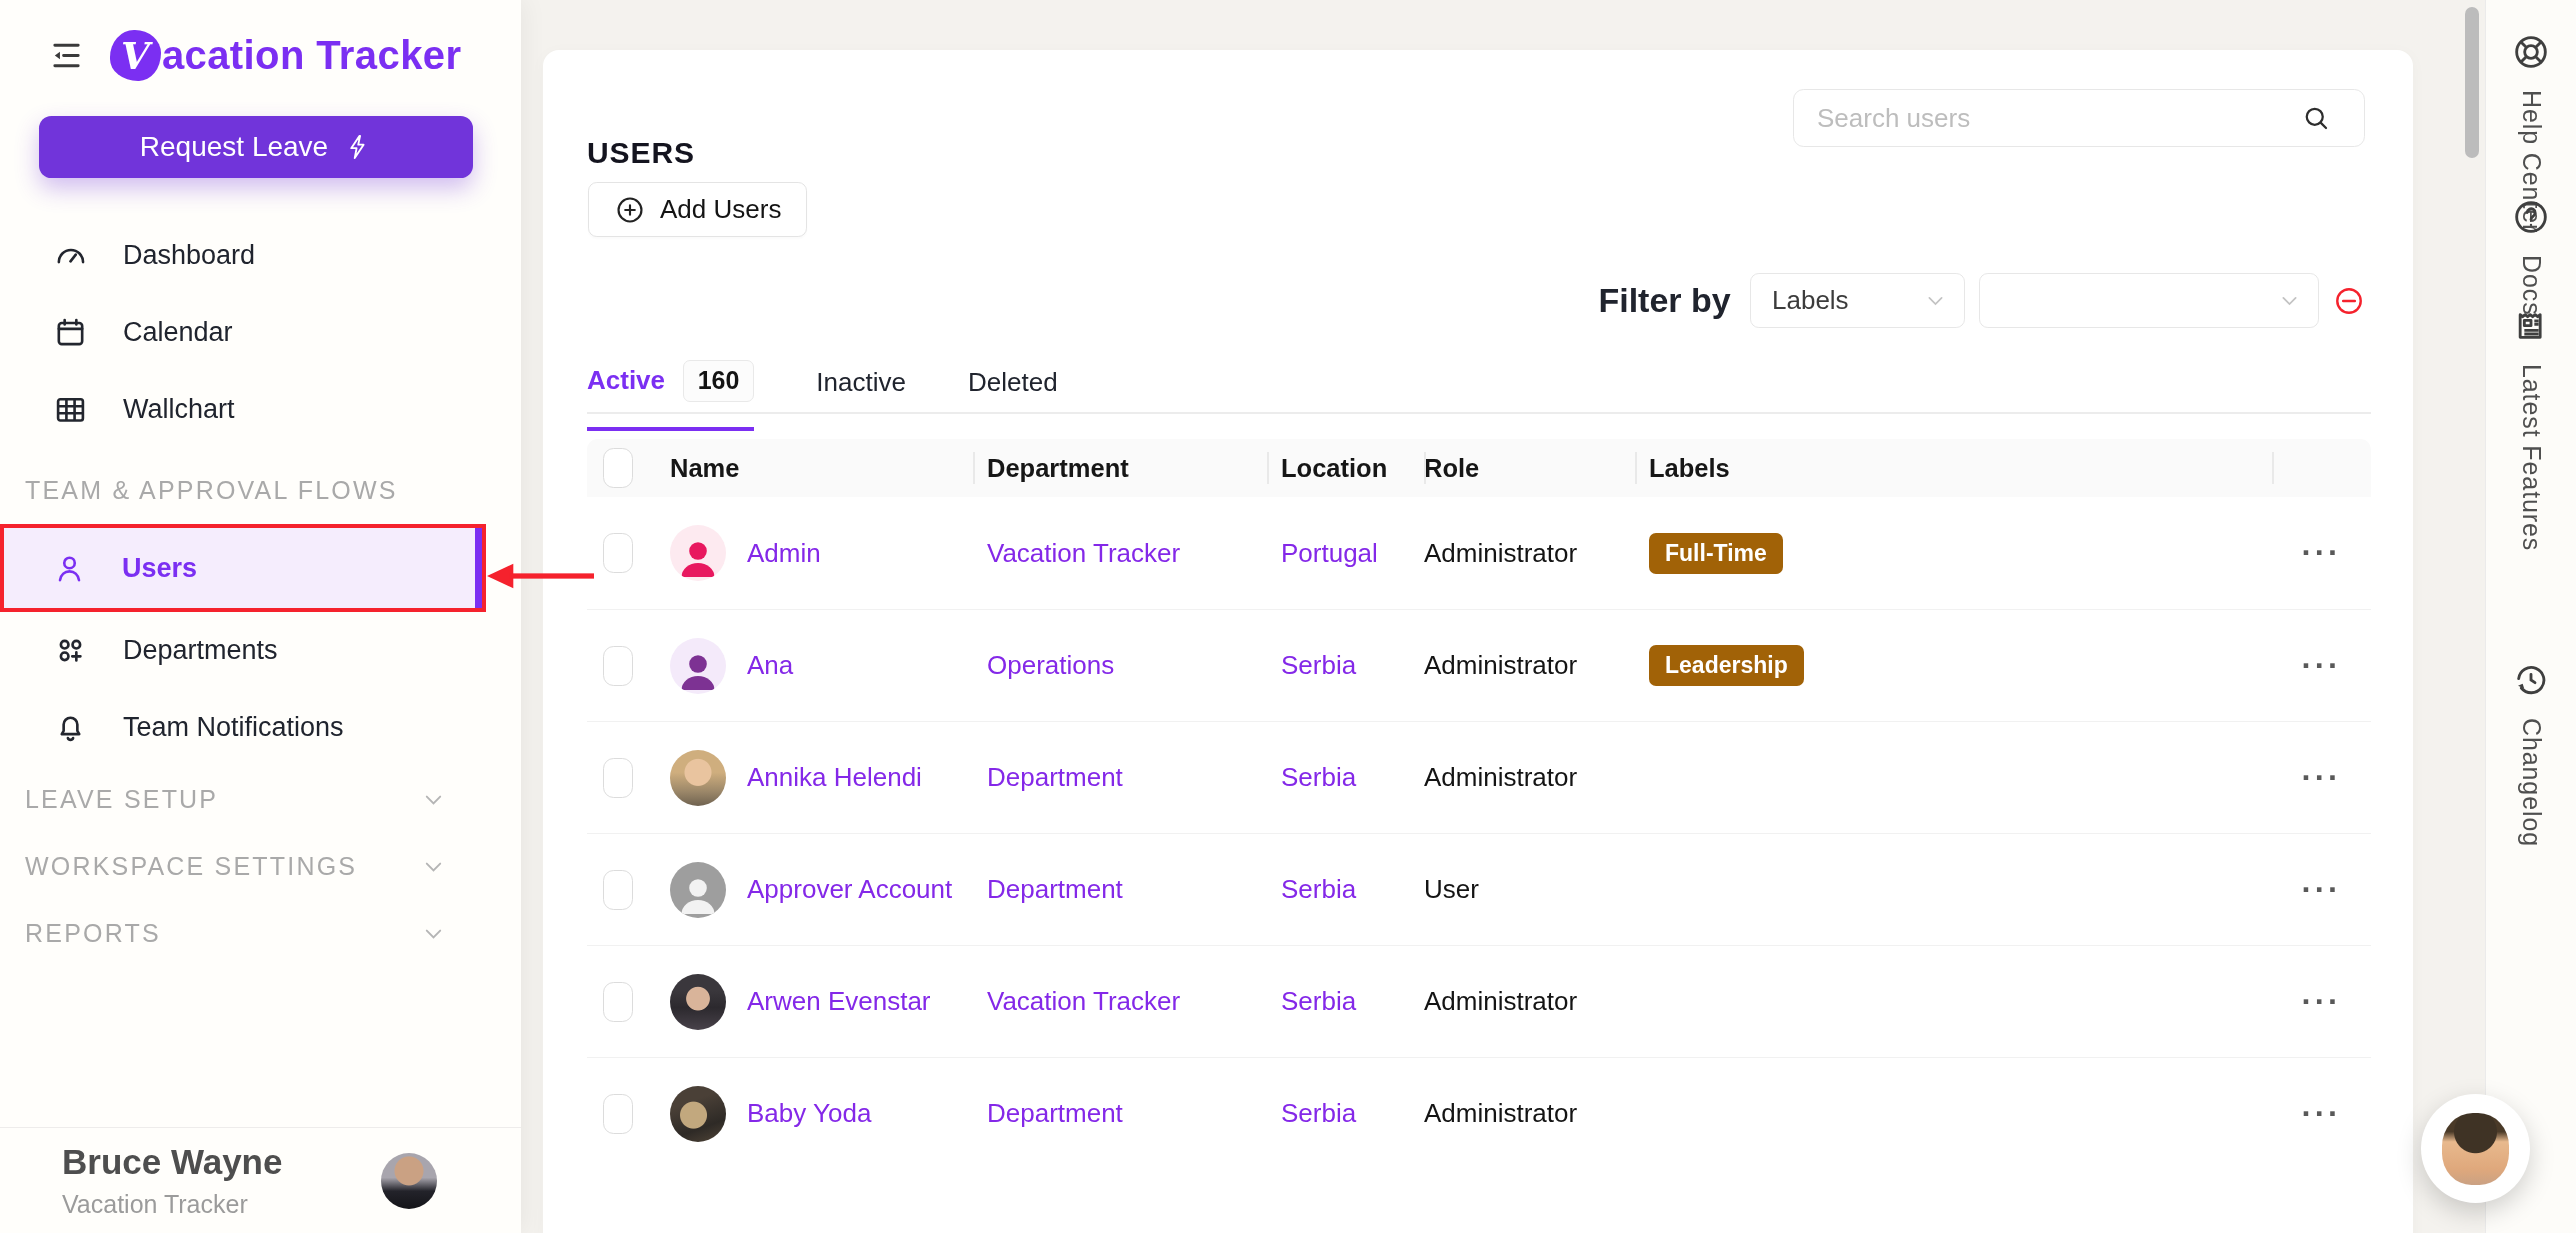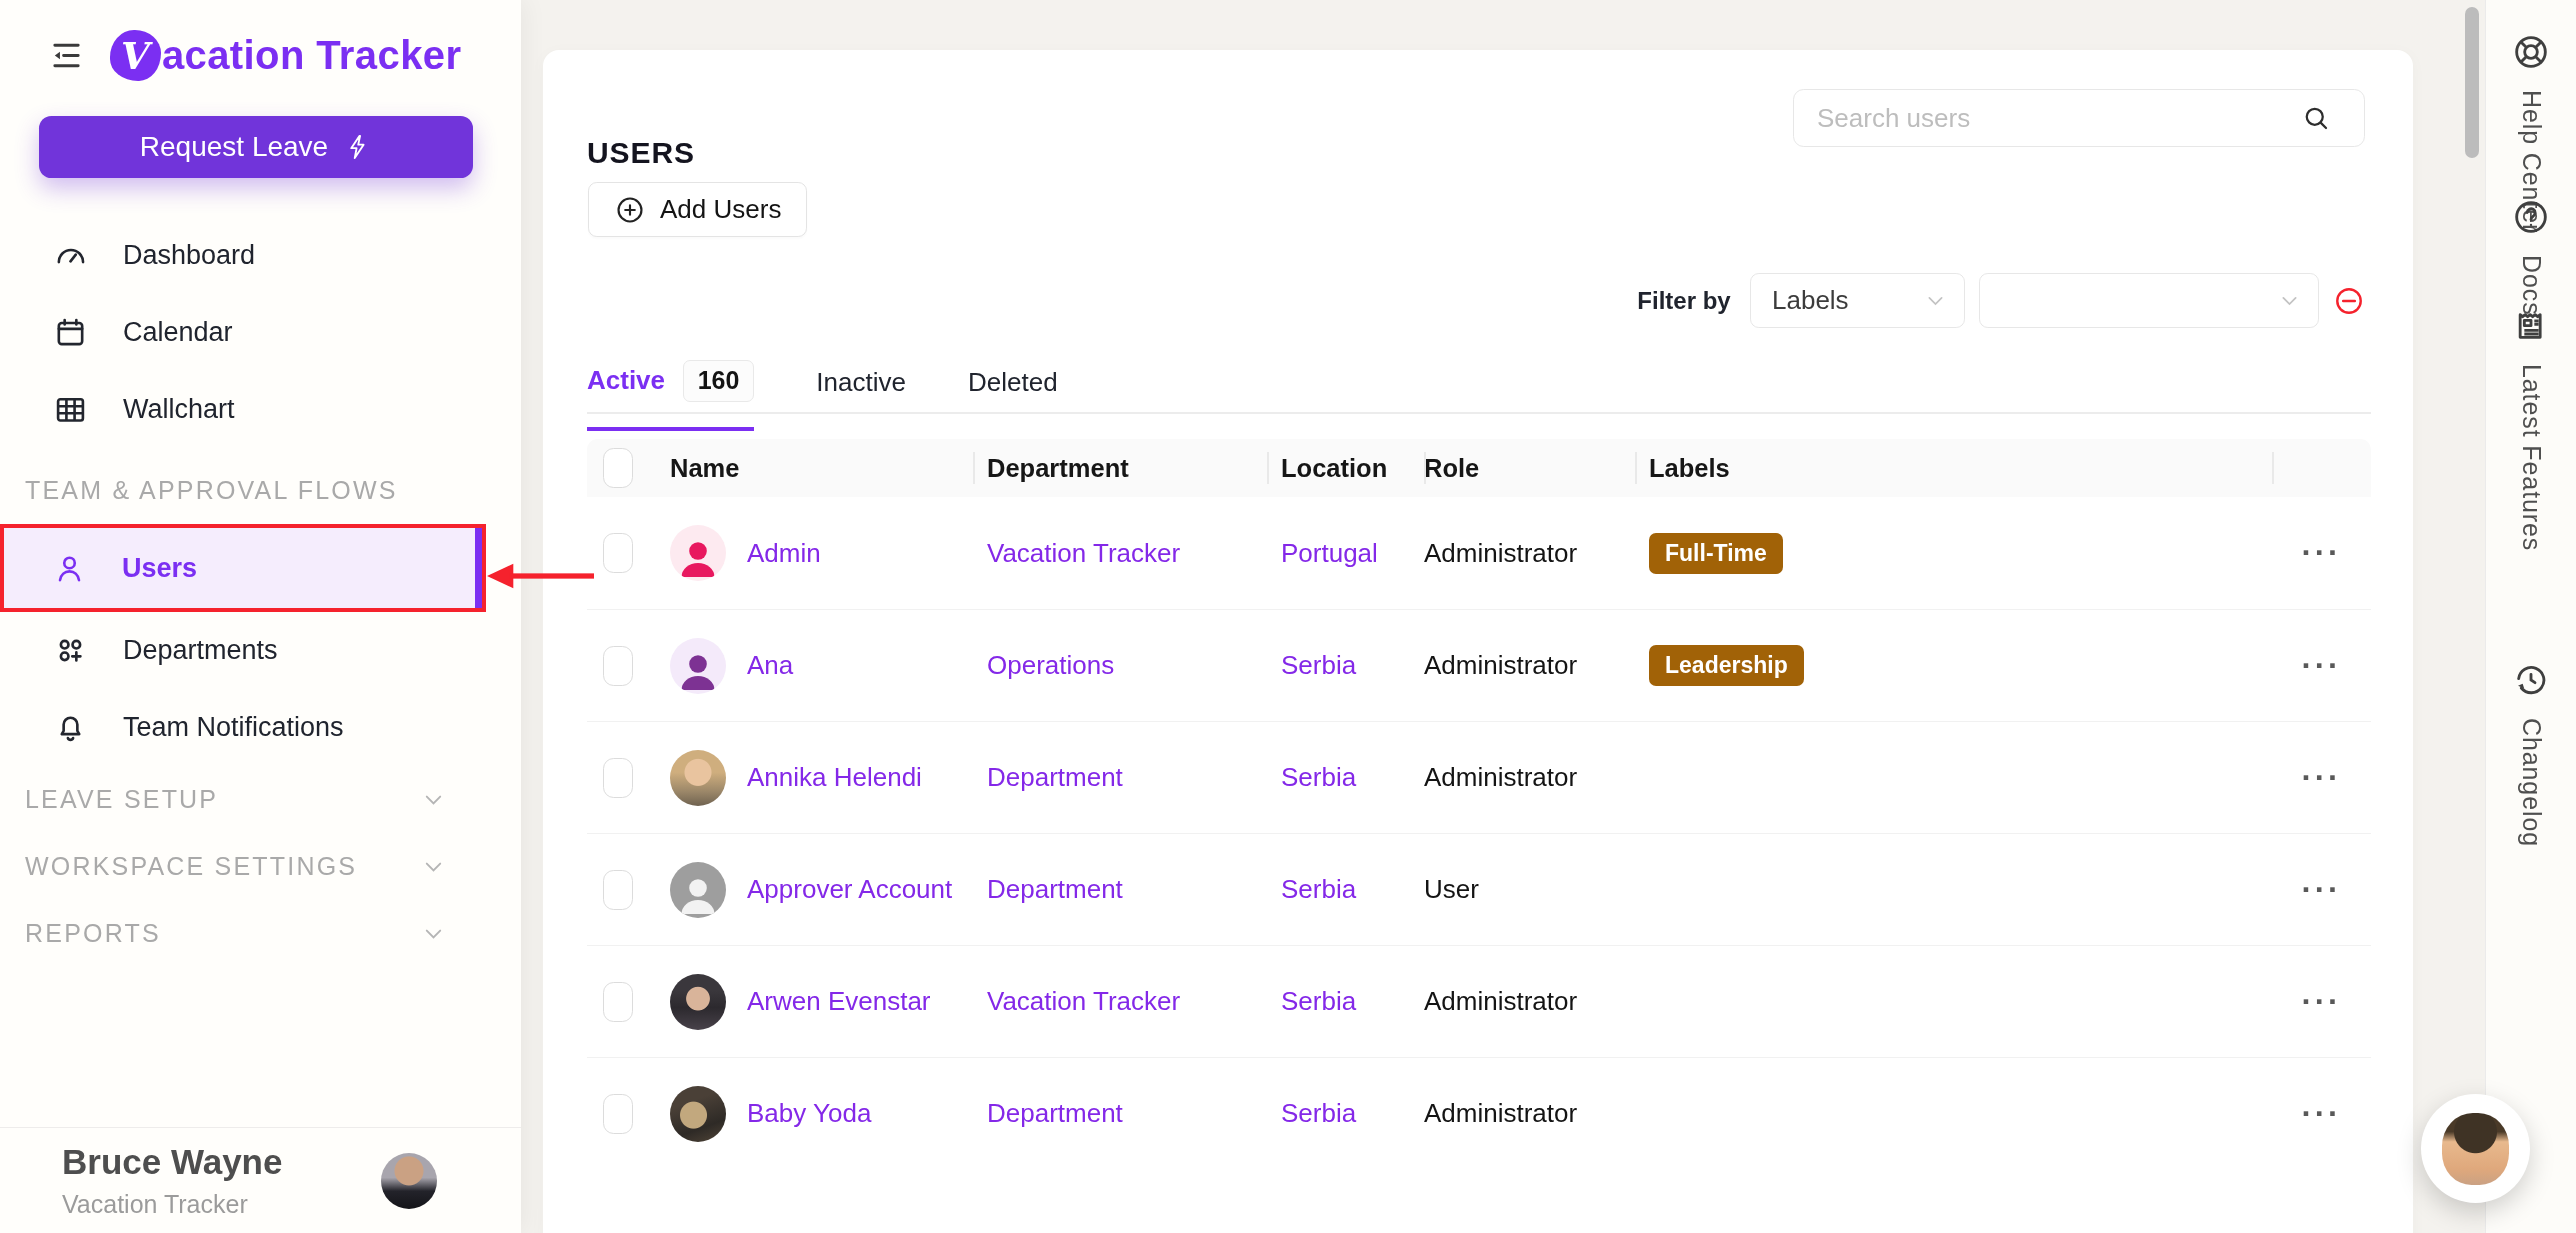--- a/index.html
+++ b/index.html
@@ -104,21 +104,21 @@
     position: absolute; left: 45px; top: 132px; height: 55px;
     border: 1.8px solid #e4e4e4; border-radius: 8.8px; background: #fff;
     display: flex; align-items: center; gap: 14px; padding: 0 25px;
     font-family: inherit; font-size: 26px; color: #141414; cursor: pointer;
     box-shadow: 0 1.8px 1.8px rgba(0,0,0,.02);
   }
   .filter-row {
     position: absolute; right: 48px; top: 223px; height: 55px;
     display: flex; align-items: center; gap: 14px;
   }
-  .filter-label { font-size: 24px; font-weight: 700; color: #20242e; margin-right: 5.3px; }
+  .filter-label { font-size: 34px; font-weight: 700; color: #20242e; margin-right: 5.3px; }
   .select {
     height: 55px; border: 1.8px solid #e7e7e7; border-radius: 8.8px; background: #fff;
     display: flex; align-items: center; justify-content: space-between;
     padding: 0 17.6px 0 21px; font-size: 26px; color: #3c3c3c; cursor: pointer;
   }
   .select .chev { color: #c3c3c3; }
   .select.sel-type { width: 215px; }
   .select.sel-value { width: 340px; }
   .minus-icon { color: #f5222d; cursor: pointer; display: flex; }
 

